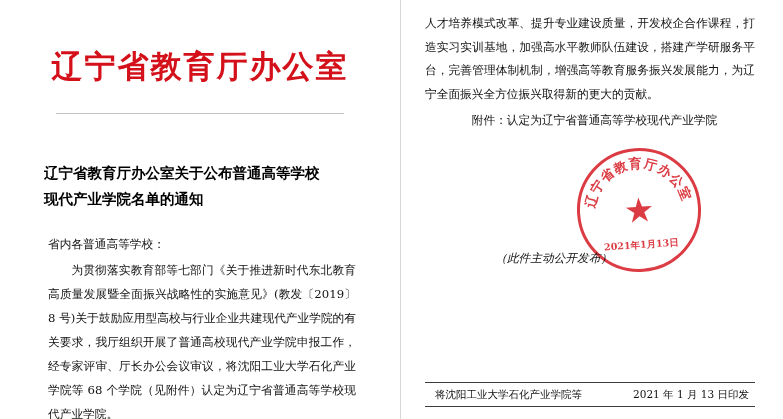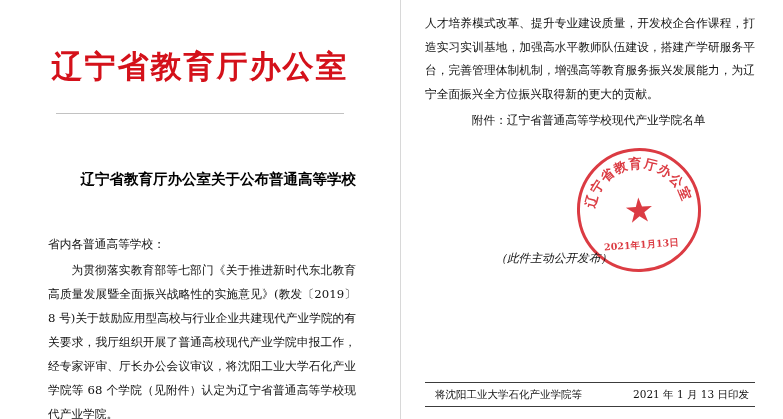--- a/index.html
+++ b/index.html
@@ -61,24 +61,24 @@
   .red-rule {
     position: absolute;
     top: 113px;
     left: 56px;
     width: 288px;
     height: 1px;
     background: #c2c2c2;
   }
   .subject {
     position: absolute;
-    top: 166px;
+    top: 160px;
     left: 44px;
     width: 312px;
-    text-align: right;
+    text-align: left;
     font-family: "DejaVu Serif", "Liberation Serif", serif;
     font-weight: bold;
     font-size: 14.5px;
     line-height: 26px;
     color: #000;
   }
   .body-left {
     position: absolute;
     top: 232px;
     left: 44px;
@@ -219,35 +219,36 @@
 <body>
 
 <div class="page">
 
   <div class="col col-left">
     <div class="doc-title">辽宁省教育厅办公室</div>
     <div class="red-rule"></div>
 
     <div class="subject">
       <div>辽宁省教育厅办公室关于公布普通高等学校</div>
+      <div>现代产业学院名单的通知</div>
     </div>
 
     <div class="body-left">
       <p>省内各普通高等学校：</p>
       <p class="indent2">为贯彻落实教育部等七部门《关于推进新时代东北教育高质量发展暨全面振兴战略性的实施意见》(教发〔2019〕8 号)关于鼓励应用型高校与行业企业共建现代产业学院的有关要求，我厅组织开展了普通高校现代产业学院申报工作，经专家评审、厅长办公会议审议，将沈阳工业大学石化产业学院等 68 个学院（见附件）认定为辽宁省普通高等学校现代产业学院。</p>
 
     </div>
   </div>
 
   <div class="col col-right">
     <div class="body-right">
       <p>人才培养模式改革、提升专业建设质量，开发校企合作课程，打造实习实训基地，加强高水平教师队伍建设，搭建产学研服务平台，完善管理体制机制，增强高等教育服务振兴发展能力，为辽宁全面振兴全方位振兴取得新的更大的贡献。</p>
     </div>
 
-    <div class="attachment">附件：辽宁省普通高等学校现代产业学院名单</div>
+    <div class="attachment">附件：认定为辽宁省普通高等学校现代产业学院</div>
 
     <div class="seal">
       <svg class="seal-arc" viewBox="0 0 118 118">
         <defs>
           <path id="arcpath" d="M 14,62 A 45,45 0 0 1 104,62"></path>
         </defs>
         <text>
           <textPath href="#arcpath" startOffset="50%" text-anchor="middle">辽宁省教育厅办公室</textPath>
         </text>
       </svg>

